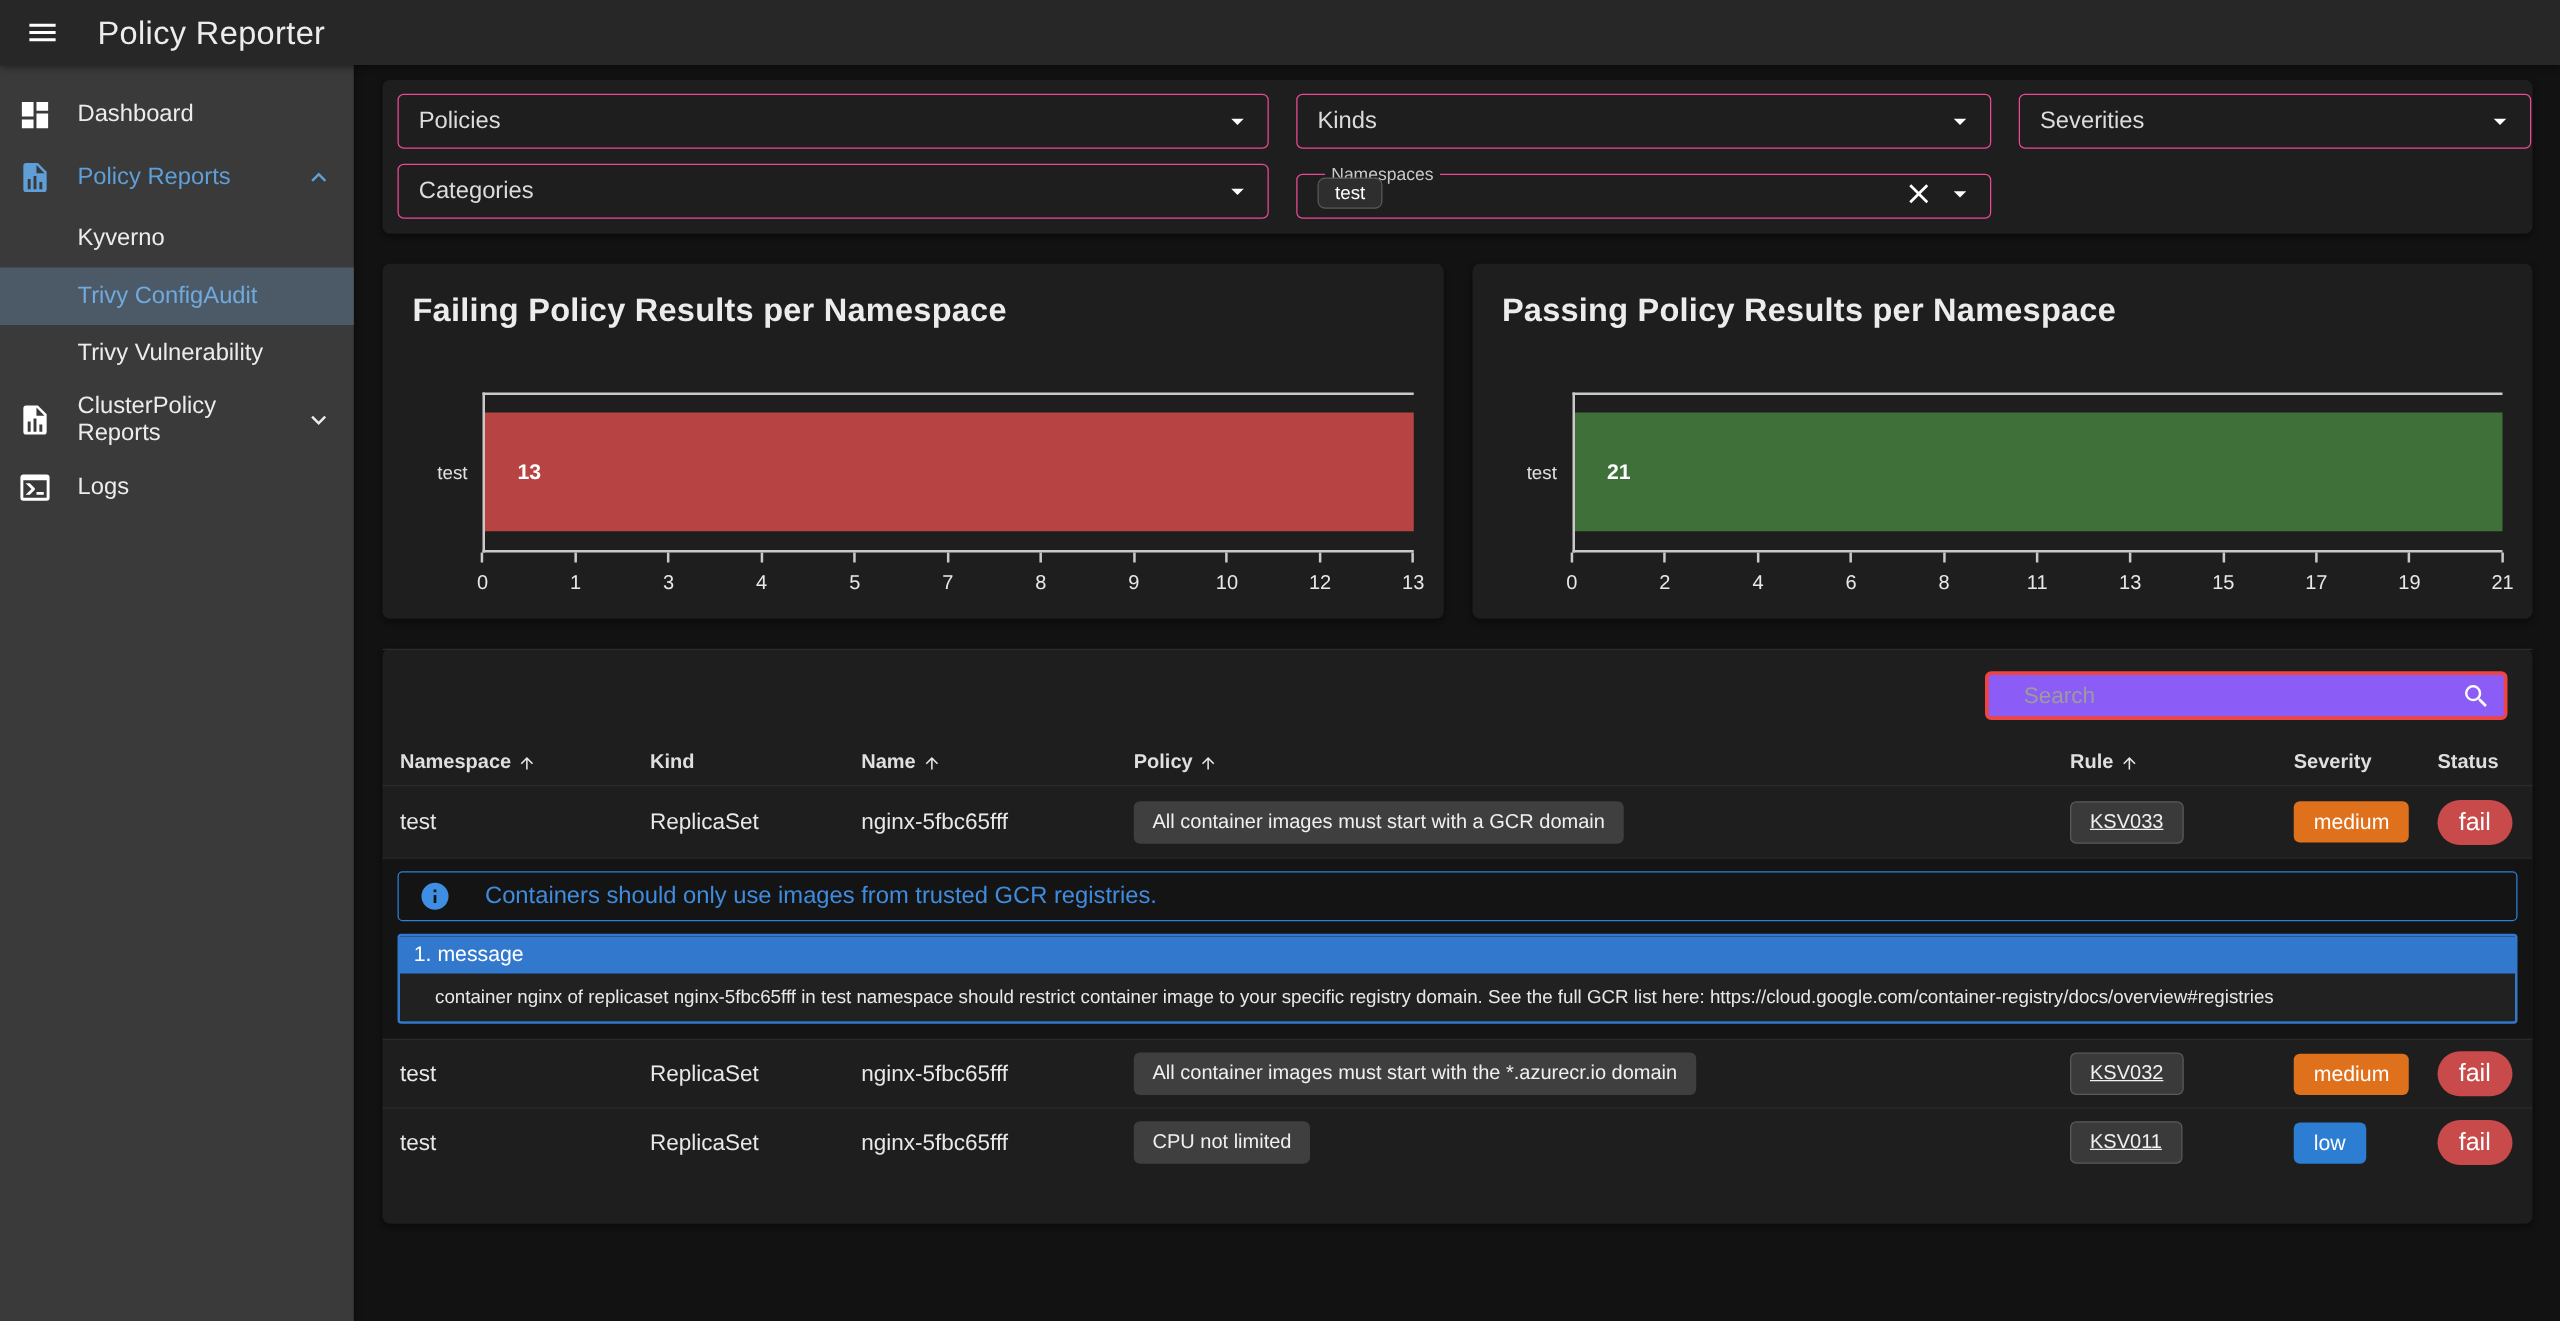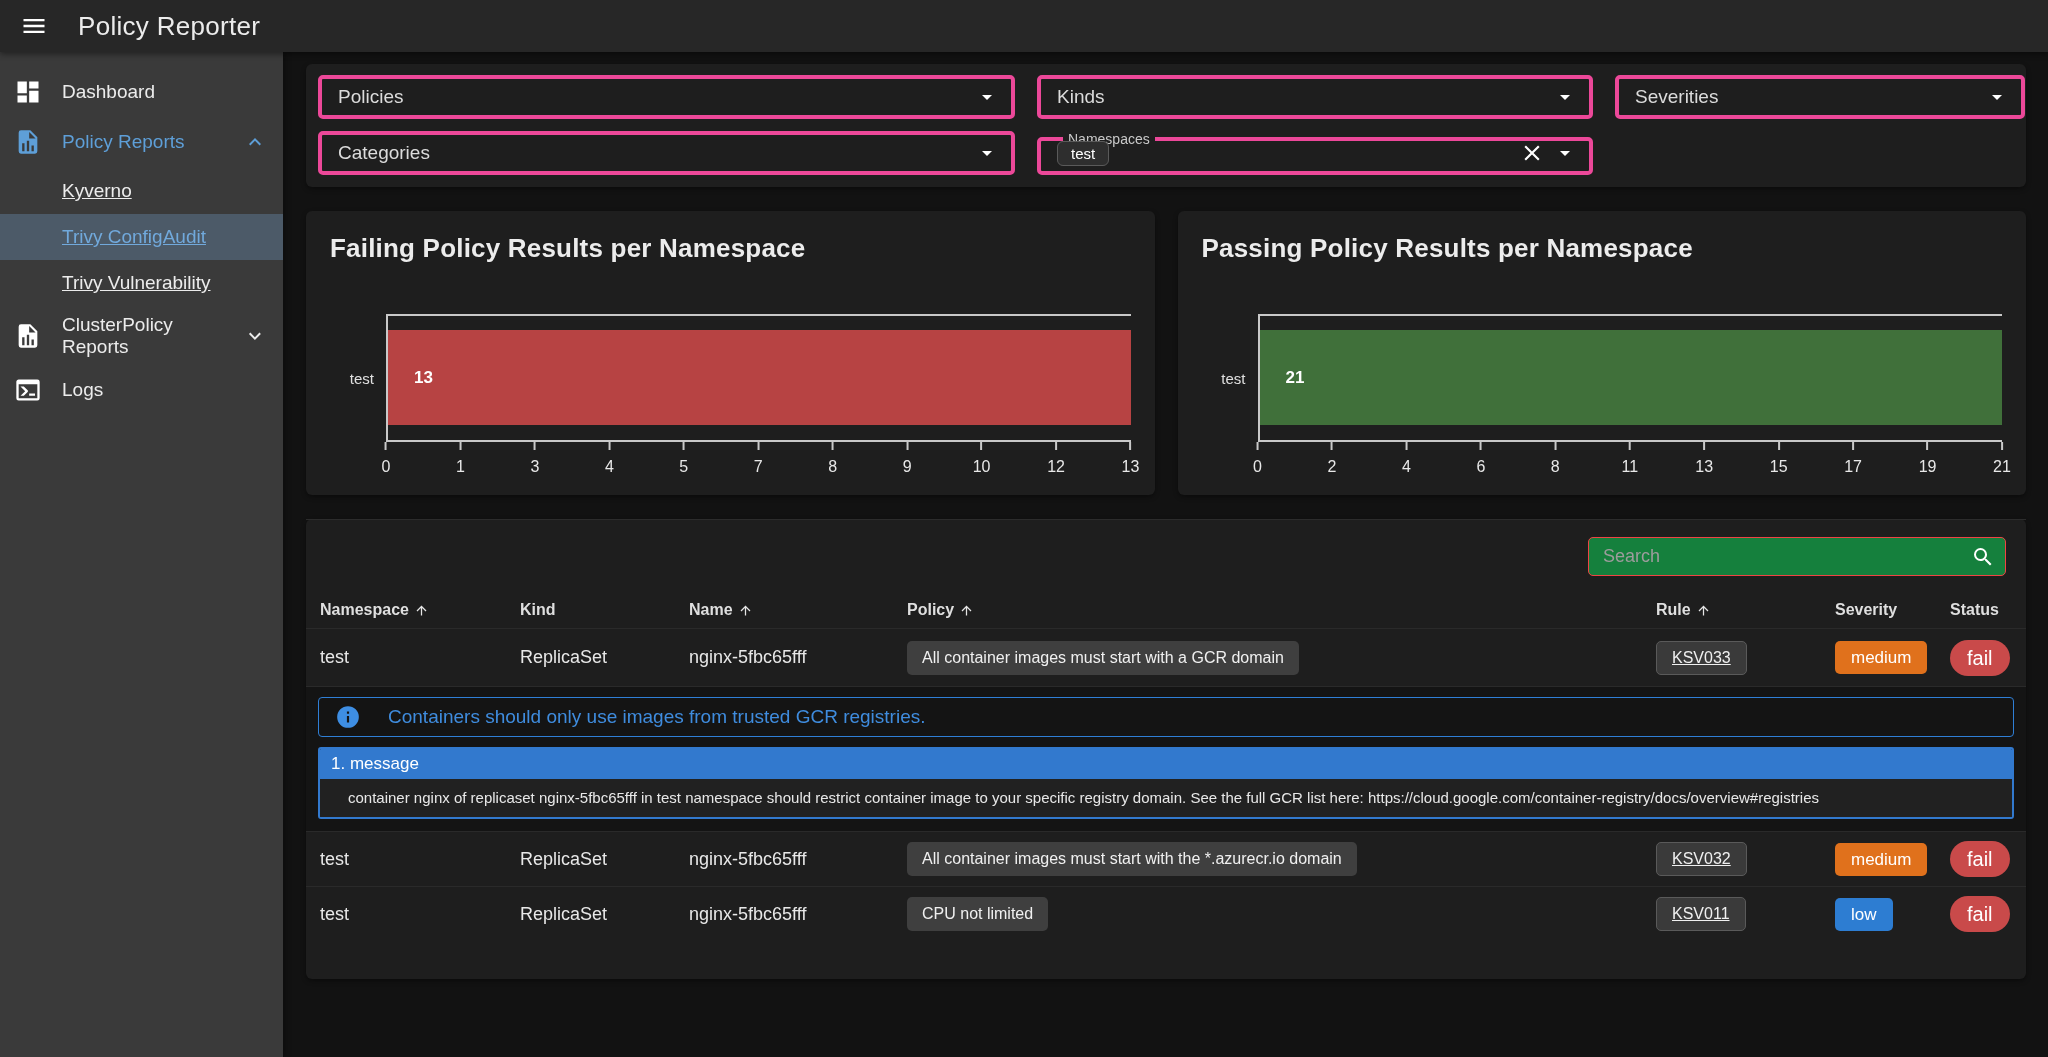--- a/index.html
+++ b/index.html
@@ -35,31 +35,31 @@
   }
   .nav-item {
     height: 48px; display: flex; align-items: center; padding: 0 16px 0 14px;
     cursor: pointer; color: #ececec; font-size: 19px; margin-bottom: 2px;
   }
   .nav-item .nav-icon { width: 28px; height: 28px; margin-right: 20px; color: #fff; flex: none; }
   .nav-item .nav-chevron { margin-left: auto; width: 24px; height: 24px; }
   .nav-item.accent { color: #5e9fd8; }
   .nav-item.accent .nav-icon, .nav-item.accent .nav-chevron { color: #5e9fd8; }
   .nav-child { height: 46px; display: flex; align-items: center; padding-left: 62px;
-    font-size: 19px; cursor: pointer; color: #ececec; text-decoration: underline; }
+    font-size: 19px; cursor: pointer; color: #ececec; }
   .nav-child.selected { background: #4c5a68; color: #71a9dc; }
 
   .main { flex: 1; padding: 12px 22px 0 23px; overflow: hidden; }
   .card { background: #1e1e1e; border-radius: 6px; box-shadow: 0 2px 5px rgba(0,0,0,.4); }
 
   
   .filters-card { padding: 11px 14px 12px 12px; margin-bottom: 24px; }
   .filters-grid { display: grid; grid-template-columns: 697px 556px 410px; gap: 12px 22px; }
   .select-box {
-    height: 44px; border: 4px solid #ec4899; border-radius: 5px;
+    height: 44px; border: 1px solid #ec4899; border-radius: 5px;
     display: flex; align-items: center; padding: 0 12px 0 16px;
     color: #dcdcdc; font-size: 19px; cursor: pointer; position: relative;
   }
   .select-box .caret { margin-left: auto; }
   .caret { width: 24px; height: 24px; color: #fff; flex: none; }
   fieldset.select-box { padding-top: 0; }
   fieldset legend { font-size: 14px; color: #c9c9c9; padding: 0 5px; margin-left: 6px; }
   .fs-inner { display: flex; align-items: center; width: 100%; margin-top: -12px; }
   .chip-sm {
     background: #2e2e2e; border: 1px solid #5a5a5a; border-radius: 6px;
@@ -94,22 +94,22 @@
   .view-card fieldset { width: 552px; height: 46px; }
 
   
   .results-card { min-height: 460px; }
   .results-header { display: flex; align-items: center; padding: 20px 24px 18px 24px; }
   .results-title { font-size: 26px; font-weight: 700; }
   .collapse-btn { margin-left: auto; width: 26px; height: 26px; color: #fff; cursor: pointer; }
   .divider { height: 1px; background: #111; border-bottom: 1px solid #2c2c2c; }
   .results-toolbar { display: flex; justify-content: flex-end; padding: 17px 20px 16px; }
   .search-field {
-    width: 418px; height: 39px; background: #15803d; border: 1px solid #ef4444;
-    border-radius: 5px; display: flex; align-items: center; padding: 0 10px 0 14px;
+    width: 418px; height: 39px; background: #8b5cf6; border: 3px solid #ef4444;
+    border-radius: 5px; display: flex; align-items: center; padding: 0 10px 0 28px;
   }
   .search-field input {
     flex: 1; background: transparent; border: none; outline: none;
     color: #ececec; font-size: 18px; font-family: inherit;
   }
   .search-field input::placeholder { color: #9c9c9c; }
   .search-icon { width: 24px; height: 24px; color: #fff; }
 
   .tgrid { display: grid; grid-template-columns: 200px 169px 218px 749px 179px 115px auto;
     align-items: center; padding: 0 10px 0 14px; }

